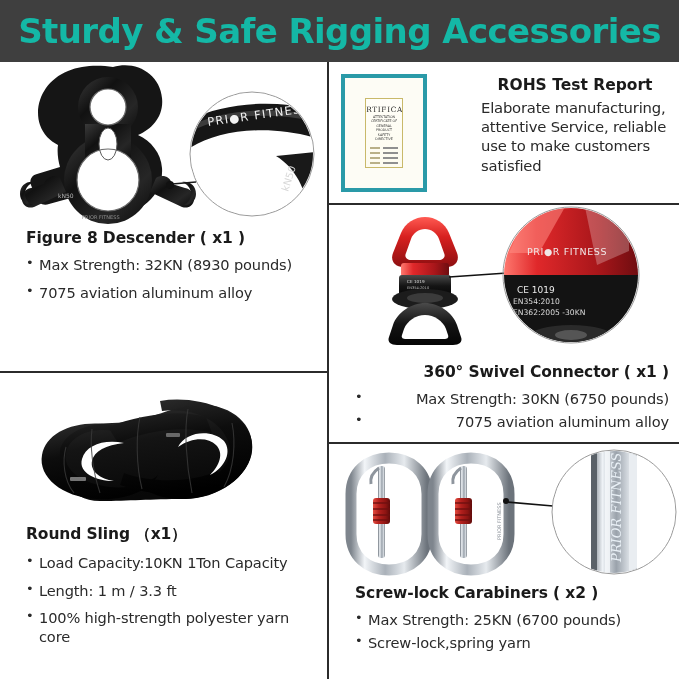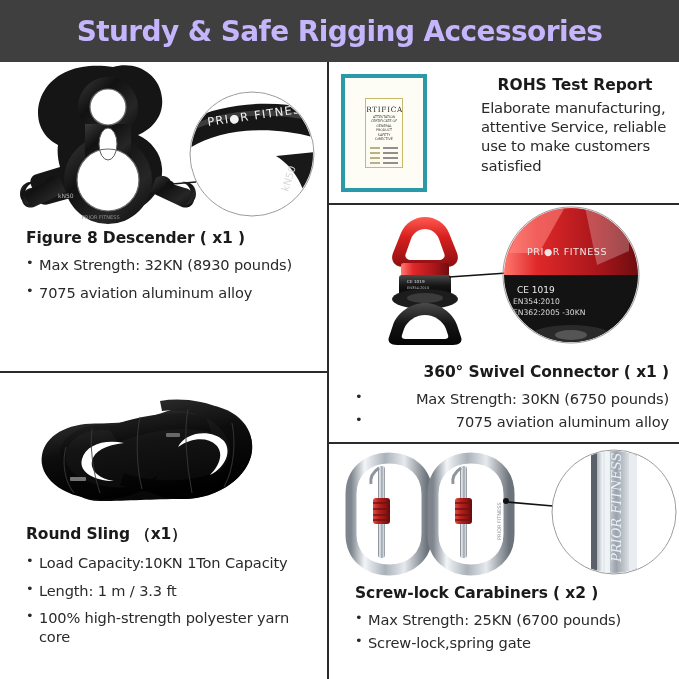--- a/index.html
+++ b/index.html
@@ -11,22 +11,22 @@
   }
   .page { position: relative; width: 679px; height: 679px; background:#fff; }
 
   
   .header {
     position: absolute; left: 0; top: 0; width: 679px; height: 62px;
     background: #3f3f3f;
     display: flex; align-items: center; justify-content: center;
   }
   .header-title {
-    color: #c4b5fd;
-    font-size: 28px;
+    color: #14b8a6;
+    font-size: 34px;
     font-weight: 700;
     letter-spacing: -0.6px;
     white-space: nowrap;
     font-family: "DejaVu Sans", "Liberation Sans", sans-serif;
   }
 
   
   .vdiv {
     position: absolute; top: 62px; left: 327px; width: 2px; height: 617px;
     background: #2b2b2b;
@@ -466,18 +466,18 @@
         <rect x="262" y="6" width="6" height="124" fill="#5a6168"></rect>
         <rect x="300" y="6" width="8" height="124" fill="#e9edf1"></rect>
         <rect x="276" y="6" width="5" height="124" fill="#f7fafc" opacity="0.8"></rect>
         <text x="292" y="118" font-size="13" fill="#e9f0f6" font-family="DejaVu Serif, serif" font-style="italic" transform="rotate(-90 292 118)">PRIOR FITNESS</text>
       </g>
     </svg>
     <div class="text-block" style="margin-top:4px;">
       <div class="prod-title">Screw-lock Carabiners ( x2 )</div>
       <ul class="bullets">
         <li class="tight">Max Strength: 25KN (6700 pounds)</li>
-        <li class="tight">Screw-lock,spring gate</li>
+        <li class="tight">Screw-lock,spring yarn</li>
       </ul>
     </div>
   </div>
 
 </div>
 
 </body></html>

